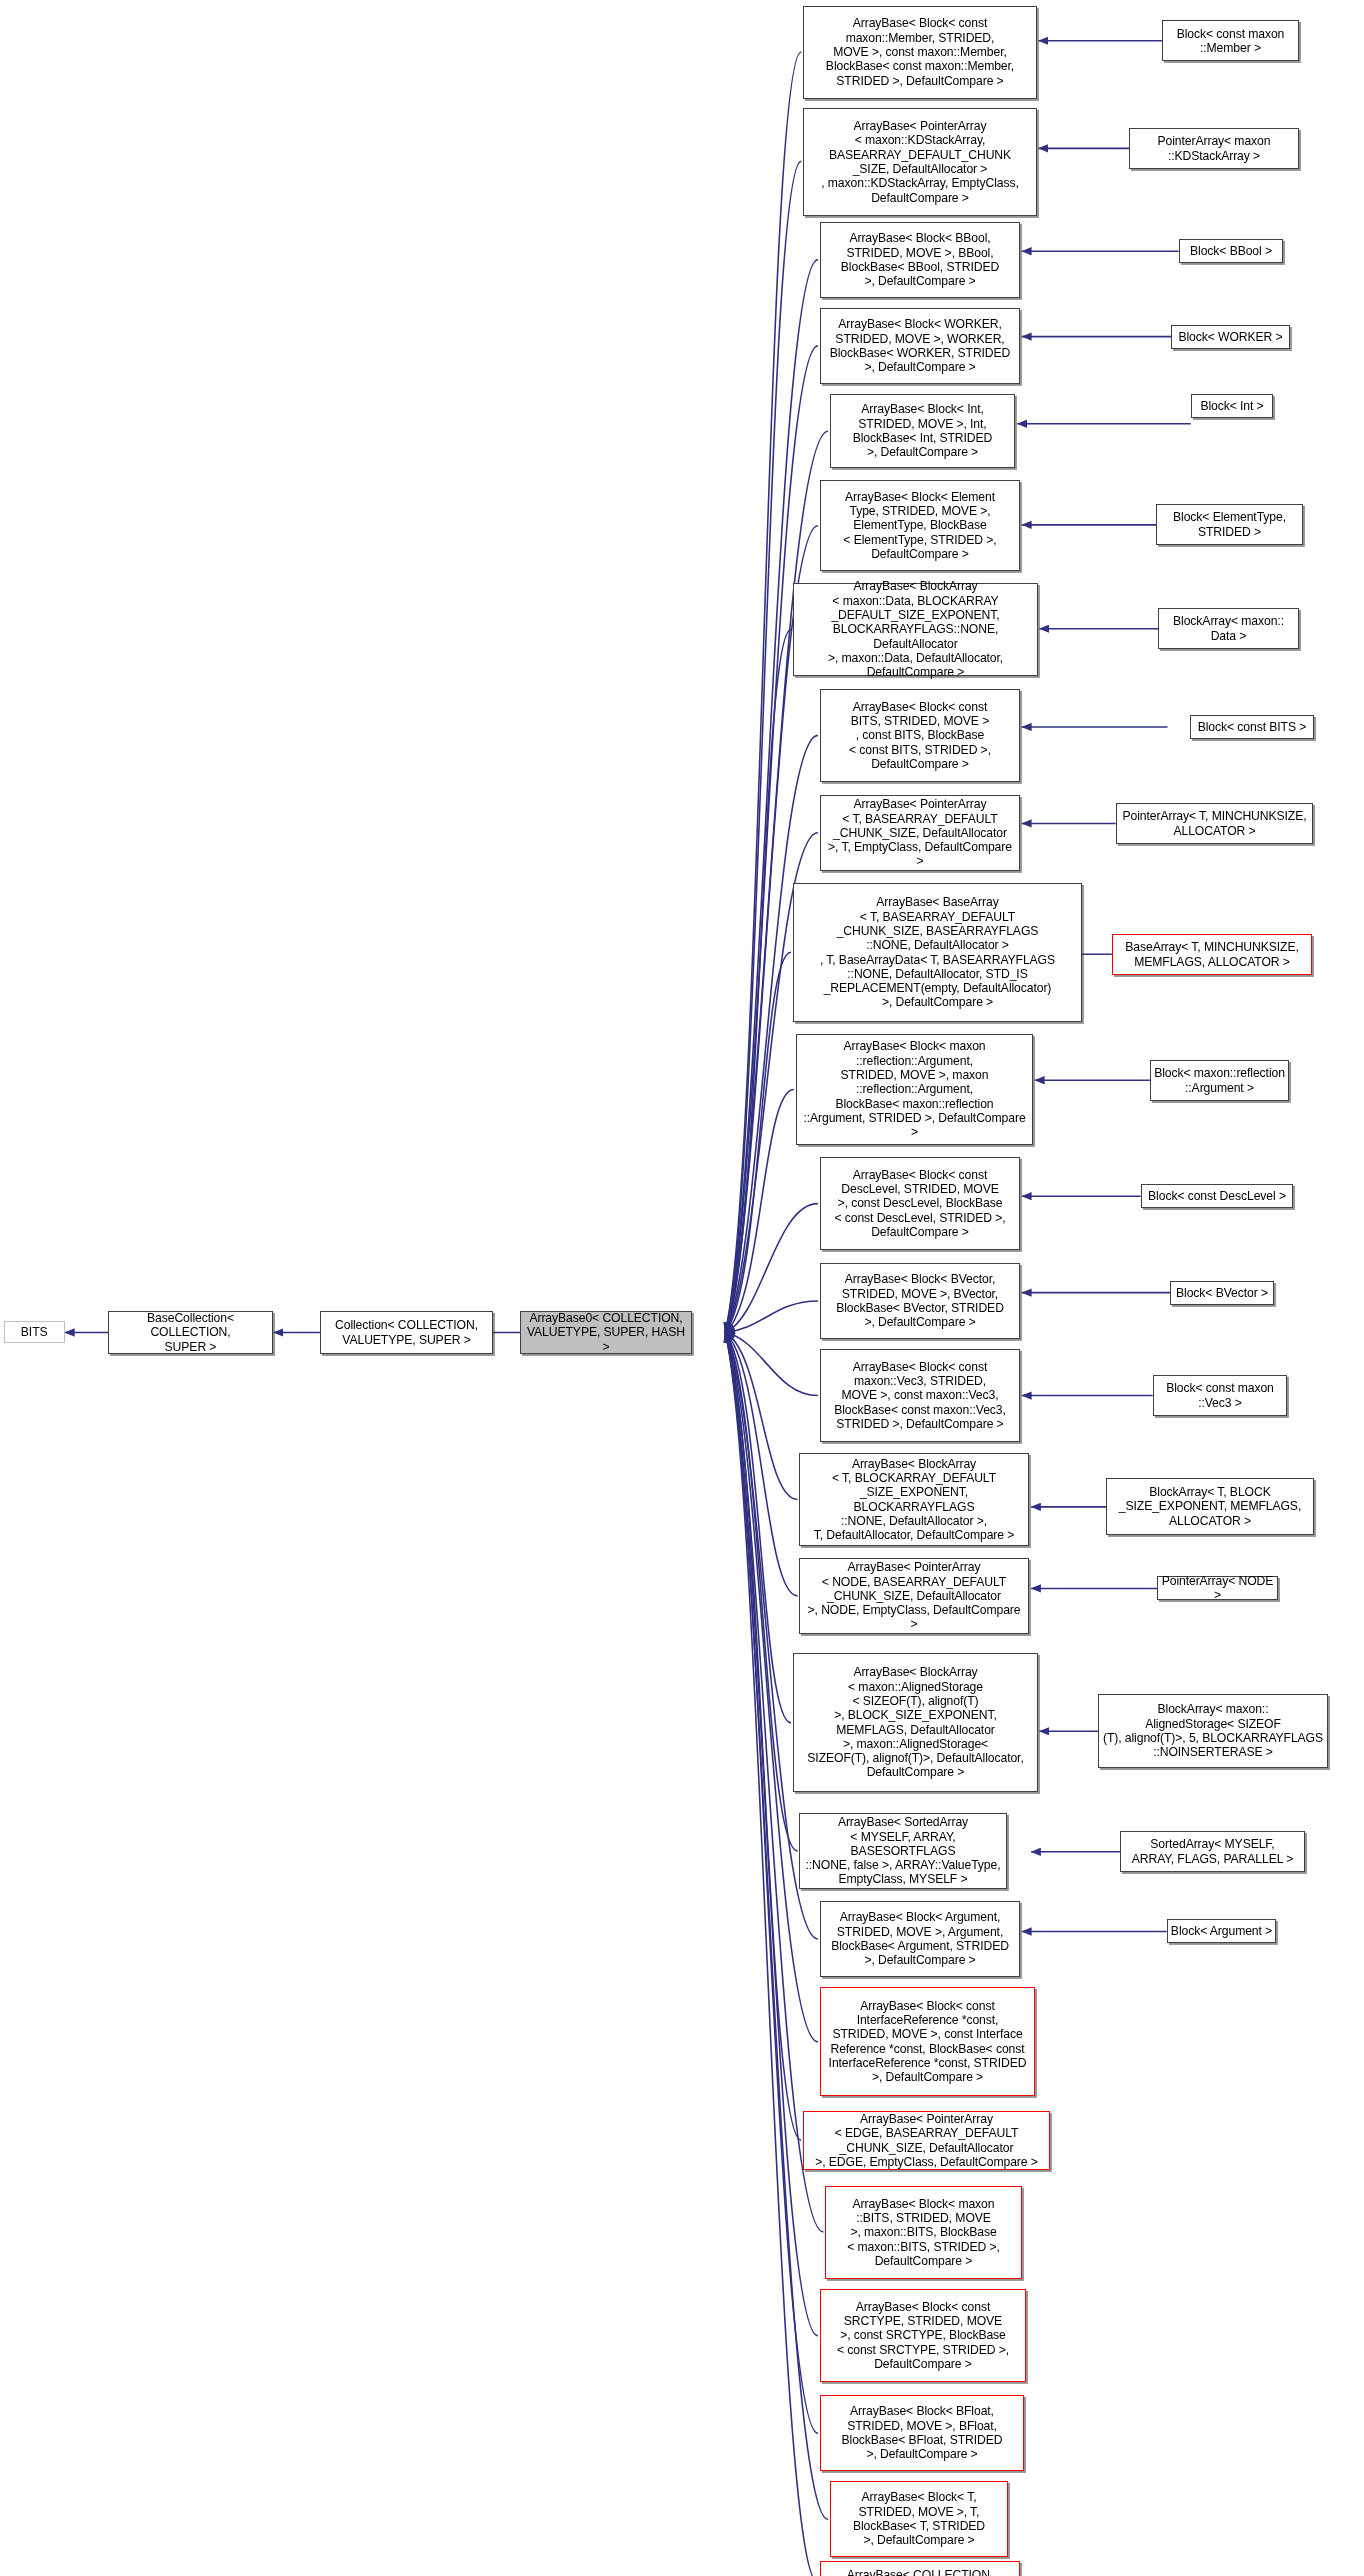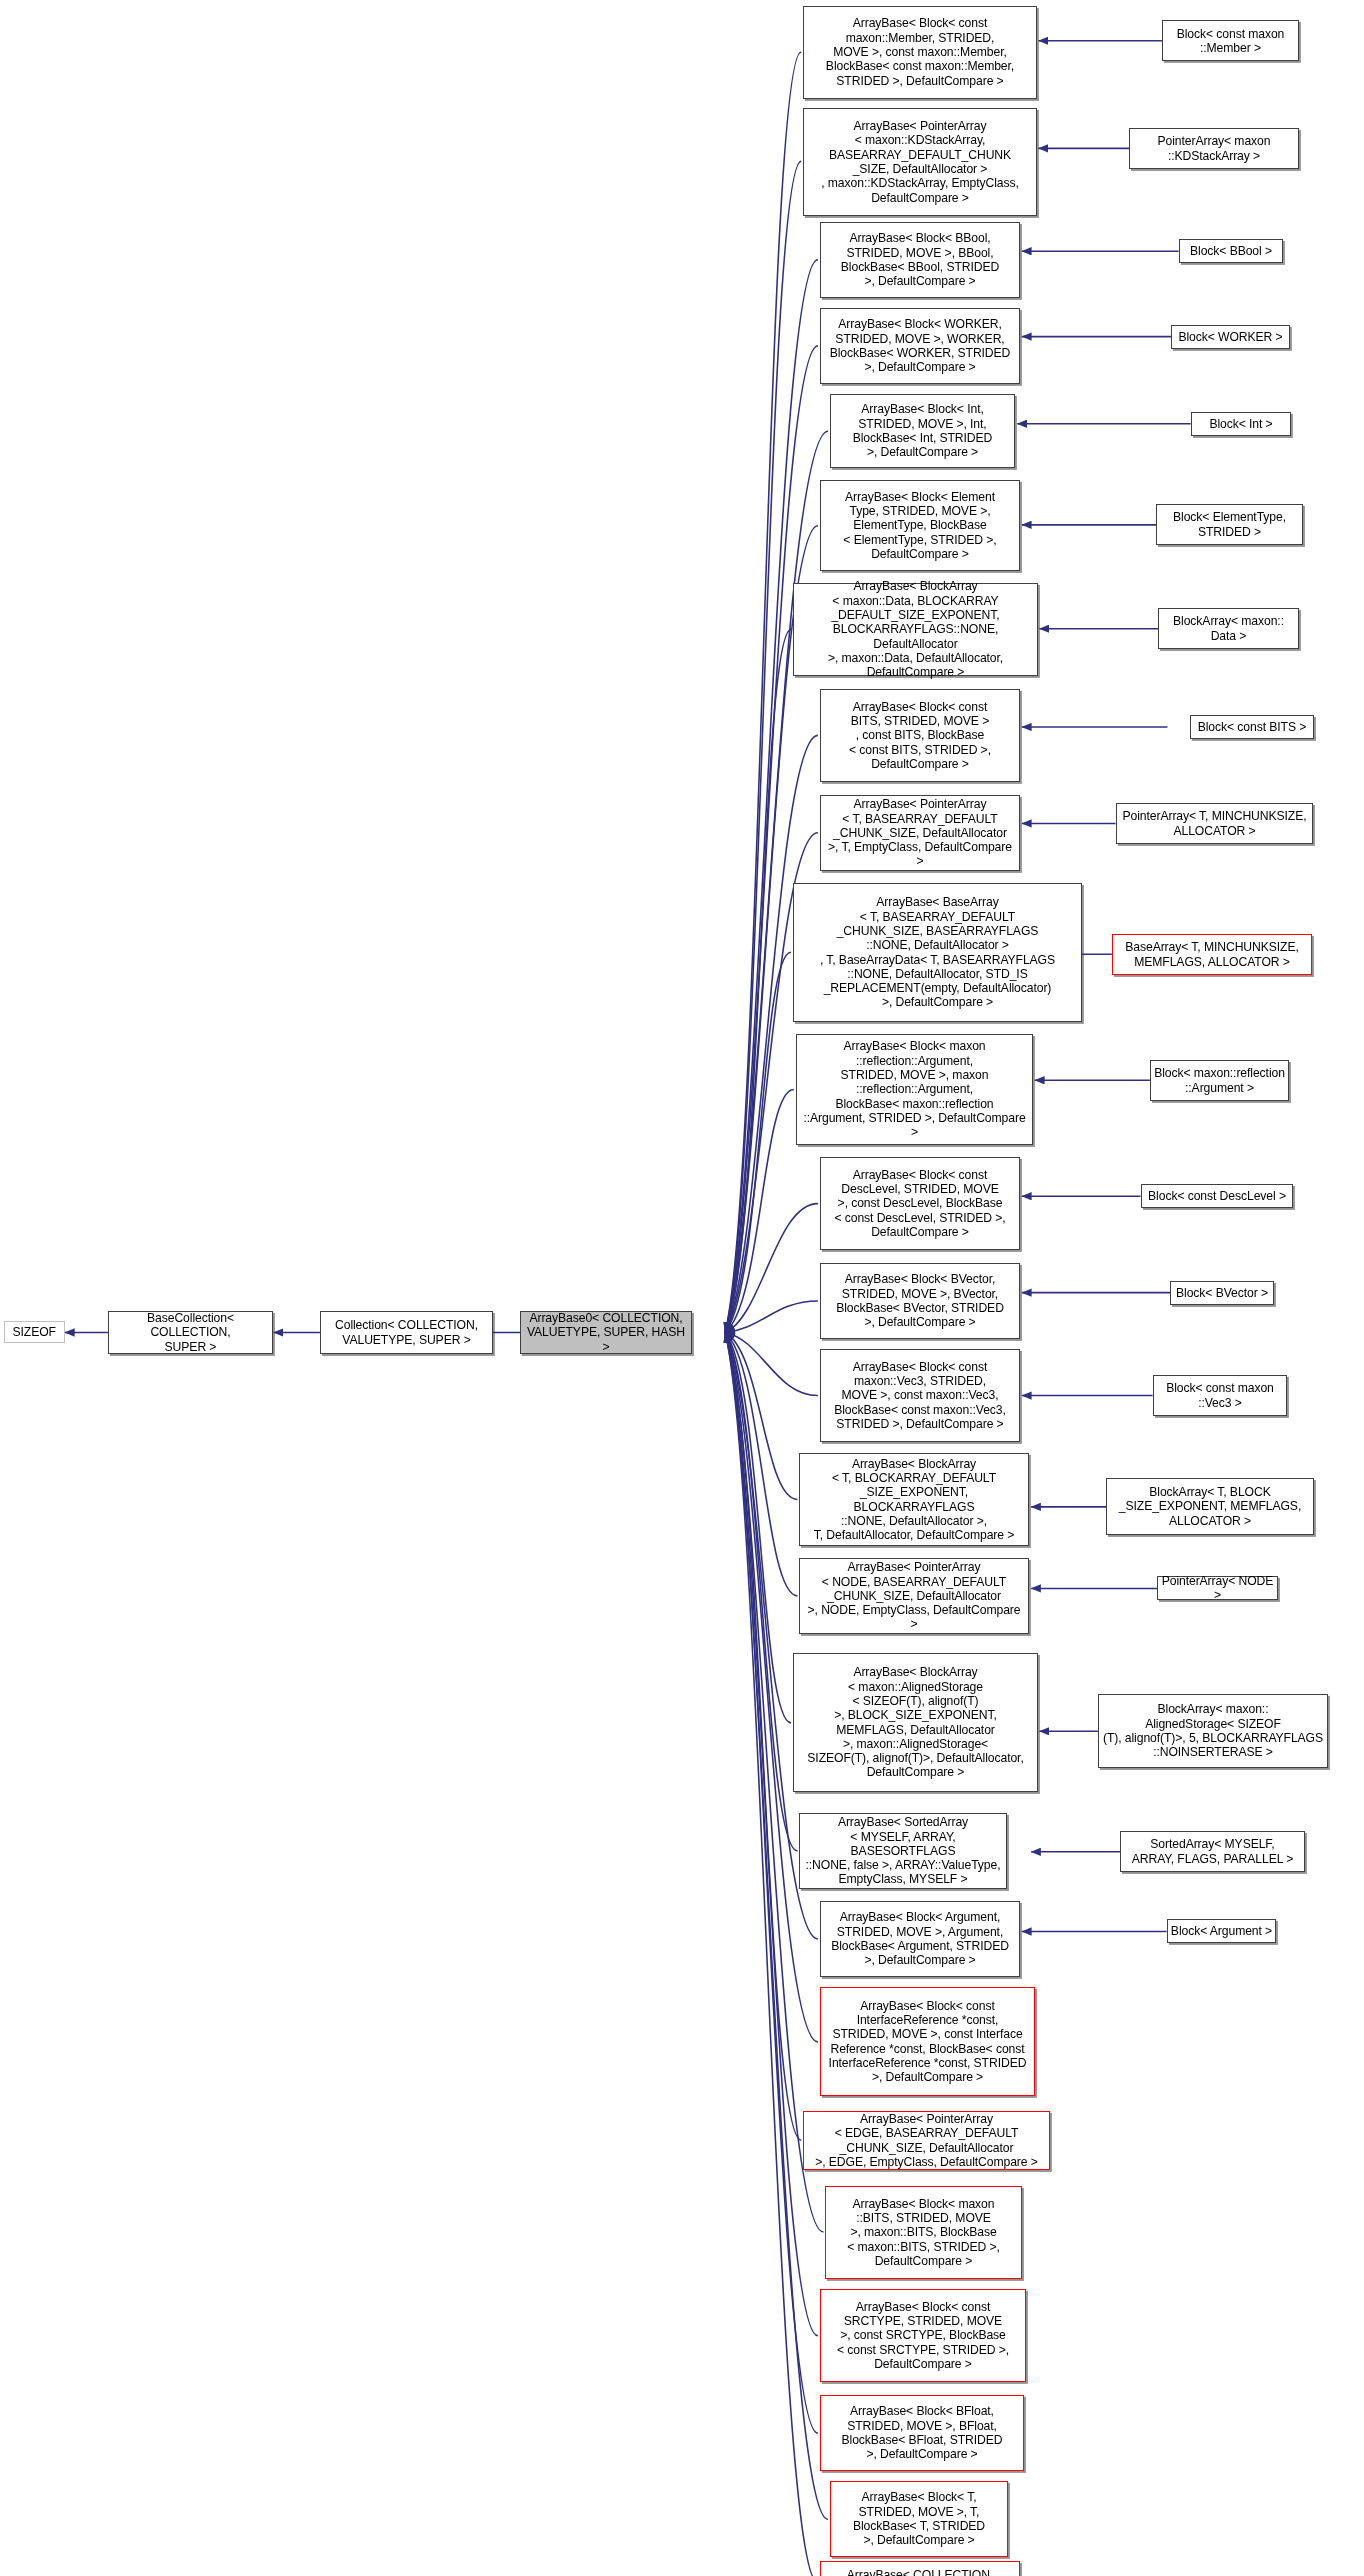--- a/index.html
+++ b/index.html
@@ -114,21 +114,21 @@
         <path d="M882,2519 C836.1,2519 822,1566.84 782,1437" marker-end="url(#arr)"></path>
         <path d="M882,2624 C836.1,2624 822,1579.44 782,1437" marker-end="url(#arr)"></path>
         <path d="M893,2717 C842.15,2717 822,1590.6 782,1437" marker-end="url(#arr)"></path>
         <path d="M882,2785 C836.1,2785 822,1598.76 782,1437" marker-end="url(#arr)"></path>
         <path d="M117,1437 L70,1437" marker-end="url(#arr)"></path>
         <path d="M345,1437 L295,1437" marker-end="url(#arr)"></path>
         <path d="M594,1437 L521,1437" marker-end="url(#arr)"></path>
       </g>
   </svg>
 
-  <div class="node plain" style="left:3.7px;  top:1321px; width:61px;  height:22px;">SIZEOF</div>
+  <div class="node plain" style="left:3.7px;  top:1321px; width:61px;  height:22px;">BITS</div>
 
   <div class="node shadow" style="left:108px; top:1311px; width:165px; height:43px;">BaseCollection&lt; COLLECTION,
 SUPER &gt;</div>
 
   <div class="node shadow" style="left:320px; top:1311px; width:173px; height:43px;">Collection&lt; COLLECTION,
 VALUETYPE, SUPER &gt;</div>
 
   <div class="node grey shadow" style="left:520px; top:1311px; width:172px; height:43px;">ArrayBase0&lt; COLLECTION,
 VALUETYPE, SUPER, HASH &gt;</div>
 
@@ -155,21 +155,21 @@
       <div class="node shadow" style="left: 1179px; top: 239px; width: 104px; height: 24px;">Block&lt; BBool &gt;</div>
       <div class="node shadow" style="left: 820px; top: 308px; width: 200px; height: 76px;">ArrayBase&lt; Block&lt; WORKER,
 STRIDED, MOVE &gt;, WORKER,
 BlockBase&lt; WORKER, STRIDED
 &gt;, DefaultCompare &gt;</div>
       <div class="node shadow" style="left: 1171px; top: 325px; width: 119px; height: 24px;">Block&lt; WORKER &gt;</div>
       <div class="node shadow" style="left: 830px; top: 394px; width: 185px; height: 74px;">ArrayBase&lt; Block&lt; Int,
 STRIDED, MOVE &gt;, Int,
 BlockBase&lt; Int, STRIDED
 &gt;, DefaultCompare &gt;</div>
-      <div class="node shadow" style="left: 1191px; top: 412px; width: 100px; height: 24px;">Block&lt; Int &gt;</div>
+      <div class="node shadow" style="left: 1191px; top: 394px; width: 82px; height: 24px;">Block&lt; Int &gt;</div>
       <div class="node shadow" style="left: 820px; top: 480px; width: 200px; height: 91px;">ArrayBase&lt; Block&lt; Element
 Type, STRIDED, MOVE &gt;,
 ElementType, BlockBase
 &lt; ElementType, STRIDED &gt;,
 DefaultCompare &gt;</div>
       <div class="node shadow" style="left: 1156px; top: 504px; width: 147px; height: 41px;">Block&lt; ElementType,
 STRIDED &gt;</div>
       <div class="node shadow" style="left: 793px; top: 583px; width: 245px; height: 93px;">ArrayBase&lt; BlockArray
 &lt; maxon::Data, BLOCKARRAY
 _DEFAULT_SIZE_EXPONENT,

